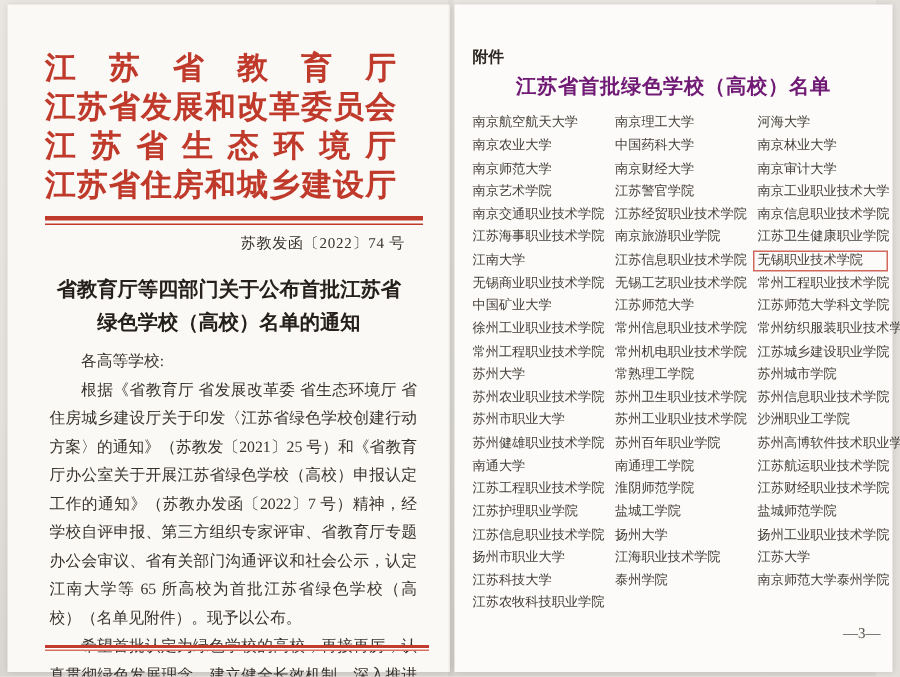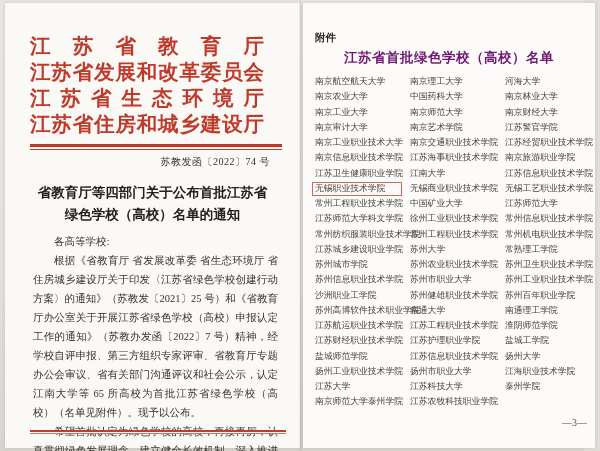--- a/index.html
+++ b/index.html
@@ -142,21 +142,20 @@
   <div class="page right">
     <div class="attachment">附件</div>
     <div class="list-title">江苏省首批绿色学校（高校）名单</div>
     <div class="school-grid" id="school-grid">
         <div class="school-cell"><span>南京航空航天大学</span></div>
         <div class="school-cell"><span>南京理工大学</span></div>
         <div class="school-cell"><span>河海大学</span></div>
         <div class="school-cell"><span>南京农业大学</span></div>
         <div class="school-cell"><span>中国药科大学</span></div>
         <div class="school-cell"><span>南京林业大学</span></div>
-        <div class="school-cell"><span>南京工业大学</span></div>
         <div class="school-cell"><span>南京师范大学</span></div>
         <div class="school-cell"><span>南京财经大学</span></div>
         <div class="school-cell"><span>南京审计大学</span></div>
         <div class="school-cell"><span>南京艺术学院</span></div>
         <div class="school-cell"><span>江苏警官学院</span></div>
         <div class="school-cell"><span>南京工业职业技术大学</span></div>
         <div class="school-cell"><span>南京交通职业技术学院</span></div>
         <div class="school-cell"><span>江苏经贸职业技术学院</span></div>
         <div class="school-cell"><span>南京信息职业技术学院</span></div>
         <div class="school-cell"><span>江苏海事职业技术学院</span></div>

